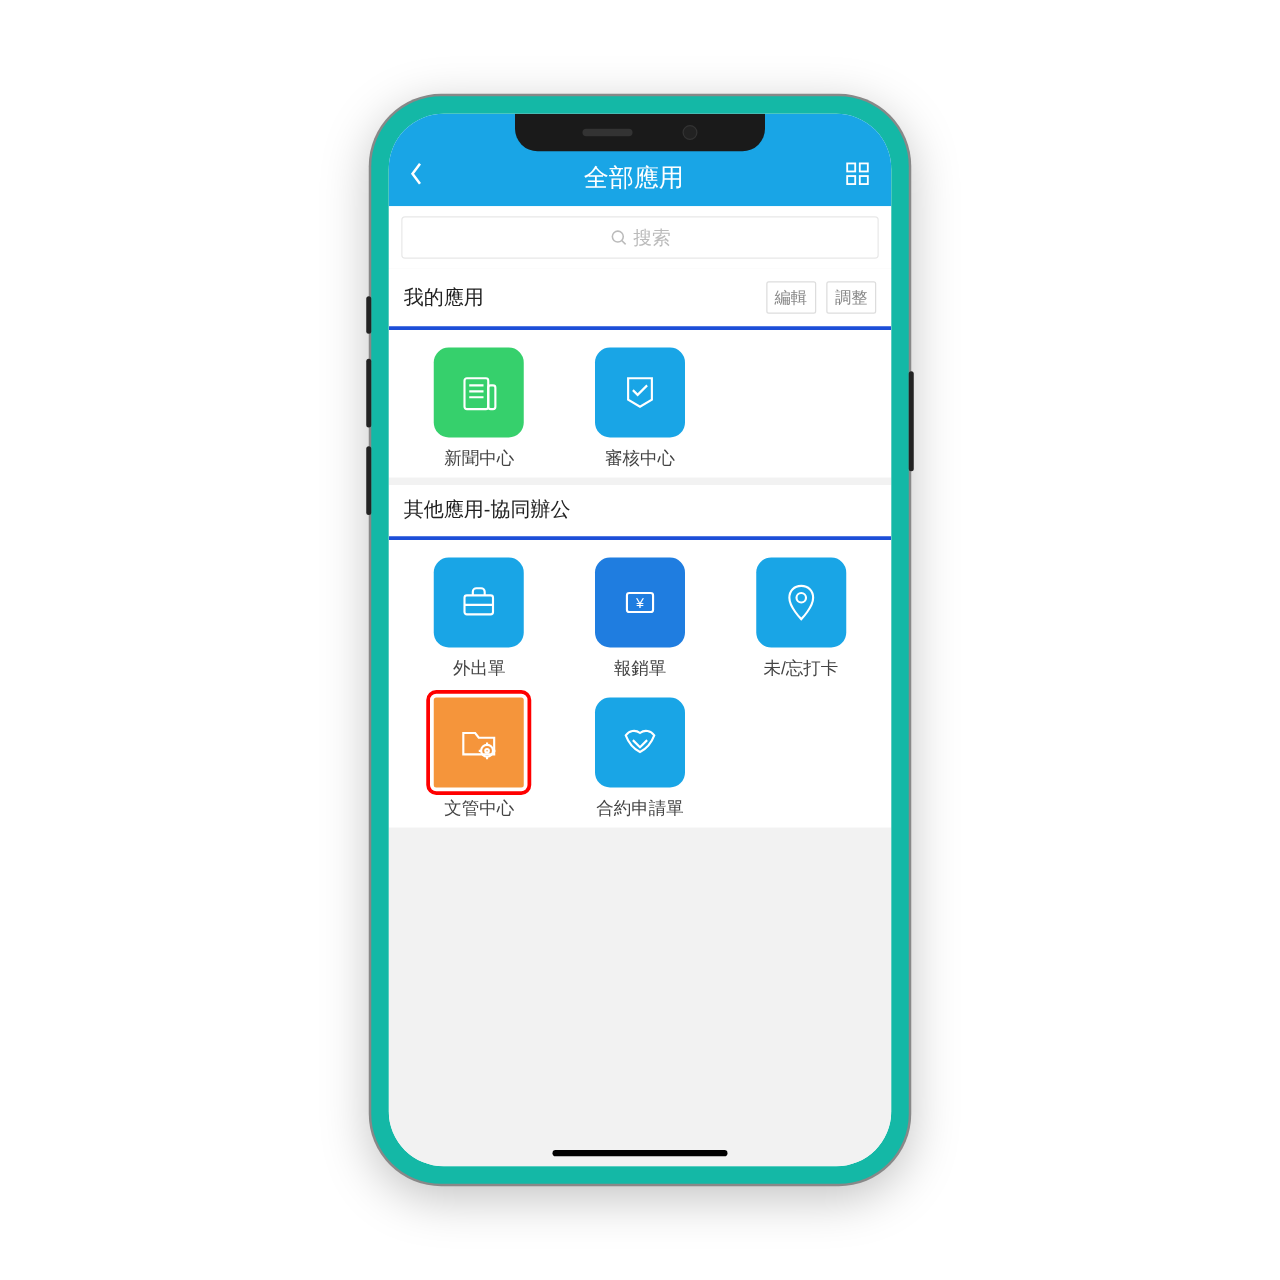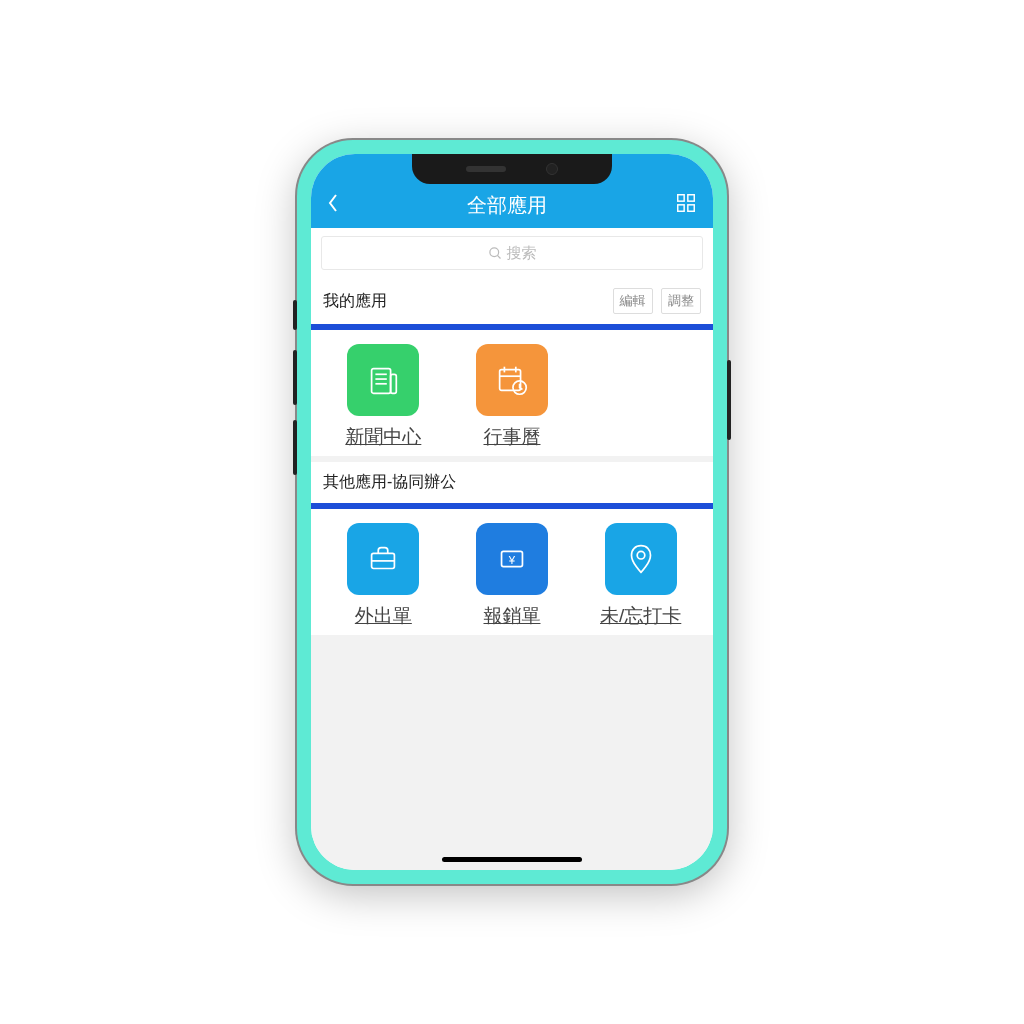--- a/index.html
+++ b/index.html
@@ -3,22 +3,22 @@
 <meta charset="utf-8">
 <style>
   * { box-sizing: border-box; margin: 0; padding: 0; }
   body {
     width: 1024px; height: 1024px;
     background: #ffffff;
     font-family: -apple-system, "PingFang TC", "Microsoft JhengHei", sans-serif;
     display: flex; align-items: center; justify-content: center;
   }
   .phone {
-    width: 430px; height: 744px;
-    background: #5eead4;
+    width: 430px; height: 870px;
+    background: #14b8a6;
     border-radius: 56px;
     padding: 14px;
     box-shadow: 0 0 0 2px #888, 0 10px 40px rgba(0,0,0,0.25);
     position: relative;
   }
   .side-btn { position:absolute; background:#222; border-radius:2px; }
   .side-btn.left1 { left:-4px; top:160px; width:4px; height:30px; }
   .side-btn.left2 { left:-4px; top:210px; width:4px; height:55px; }
   .side-btn.left3 { left:-4px; top:280px; width:4px; height:55px; }
   .side-btn.right1 { right:-4px; top:220px; width:4px; height:80px; }
@@ -62,42 +62,42 @@
     border:1px solid #e8e8e8;
     border-radius:3px;
     height:34px;
     display:flex; align-items:center; justify-content:center;
     color:#bbb; font-size:15px; gap:4px;
   }
   .content { flex:1; overflow:hidden; background:#f2f2f2; }
   .section-head {
     background:#fff; padding:10px 12px;
     display:flex; align-items:center; justify-content:space-between;
-    border-bottom:6px solid #1d4ed8;
+    border-bottom:3px solid #1d4ed8;
     margin-top:6px;
   }
   .section-head:first-child { margin-top:0; }
   .section-head .stitle { font-size:16px; color:#222; }
   .mini-btn {
     border:1px solid #ddd; background:#fff; color:#888;
     font-size:13px; padding:3px 6px; margin-left:4px; border-radius:2px;
   }
   .grid {
     background:#fff; padding:14px 8px 6px 8px;
     display:grid; grid-template-columns: repeat(3, 1fr);
     row-gap:14px;
   }
   .app { display:flex; flex-direction:column; align-items:center; gap:8px; }
   .tile {
     width:72px; height:72px; border-radius:12px;
     display:flex; align-items:center; justify-content:center;
     color:#fff;
   }
   .tile svg { width:38px; height:38px; }
-  .app-label { font-size:19px; color:#444;text-decoration:underline; }
+  .app-label { font-size:14px; color:#444; }
   .c-green1{background:#36d06c;} .c-blue1{background:#19a5e6;} .c-orange{background:#f5953b;}
   .c-green2{background:#8ed53c;} .c-green3{background:#3fc76a;} .c-blue2{background:#1f7de0;}
   .highlight { outline:3px solid #f00; outline-offset:3px; border-radius:2px; }
   .home-indicator {
     position:absolute; bottom:8px; left:50%; transform:translateX(-50%);
     width:140px; height:5px; background:#000; border-radius:3px;
   }
 </style>
 </head>
 <body>
@@ -154,31 +154,27 @@
                 <rect x="8" y="8" width="20" height="26" rx="2"></rect>
                 <rect x="28" y="14" width="6" height="20" rx="2"></rect>
                 <line x1="12" y1="14" x2="24" y2="14"></line>
                 <line x1="12" y1="19" x2="24" y2="19"></line>
                 <line x1="12" y1="24" x2="24" y2="24"></line>
               </svg>
             </div>
           <span class="app-label">新聞中心</span>
         </div>
         <div class="app">
-          <div class="tile c-orange">
-              <svg viewBox="0 0 40 40" fill="none" stroke="#fff" stroke-width="1.8">
-                <rect x="7" y="9" width="22" height="22" rx="2"></rect>
-                <line x1="7" y1="16" x2="29" y2="16"></line>
-                <line x1="12" y1="6" x2="12" y2="12"></line>
-                <line x1="24" y1="6" x2="24" y2="12"></line>
-                <circle cx="28" cy="28" r="7"></circle>
-                <polyline points="28,24 28,28 31,30"></polyline>
-              </svg>
-            </div>
-          <span class="app-label">行事曆</span>
+          <div class="tile c-blue1">
+              <svg viewBox="0 0 40 40" fill="none" stroke="#fff" stroke-width="1.8">
+                <path d="M10 8h20v18l-10 6-10-6z"></path>
+                <polyline points="14,18 18,22 26,14"></polyline>
+              </svg>
+            </div>
+          <span class="app-label">審核中心</span>
         </div>
       </div>
 
       <div class="section-head">
         <span class="stitle">其他應用-協同辦公</span>
       </div>
 
       <div class="grid">
         <div class="app">
           <div class="tile c-blue1">
@@ -201,19 +197,42 @@
         </div>
         <div class="app">
           <div class="tile c-blue1">
               <svg viewBox="0 0 40 40" fill="none" stroke="#fff" stroke-width="1.8">
                 <path d="M20 6c6 0 10 4 10 10 0 8-10 18-10 18S10 24 10 16c0-6 4-10 10-10z"></path>
                 <circle cx="20" cy="16" r="4"></circle>
               </svg>
             </div>
           <span class="app-label">未/忘打卡</span>
         </div>
+        <div class="app">
+          <div class="tile c-orange highlight">
+              <svg viewBox="0 0 40 40" fill="none" stroke="#fff" stroke-width="1.8">
+                <path d="M7 12h10l3 4h13v14H7z"></path>
+                <circle cx="27" cy="27" r="5"></circle>
+                <circle cx="27" cy="27" r="1.5"></circle>
+                <line x1="27" y1="20" x2="27" y2="22"></line>
+                <line x1="27" y1="32" x2="27" y2="34"></line>
+                <line x1="20" y1="27" x2="22" y2="27"></line>
+                <line x1="32" y1="27" x2="34" y2="27"></line>
+              </svg>
+            </div>
+          <span class="app-label">文管中心</span>
+        </div>
+        <div class="app">
+          <div class="tile c-blue1">
+              <svg viewBox="0 0 40 40" fill="none" stroke="#fff" stroke-width="1.8">
+                <path d="M20 12c-4-3-9-2-12 2 3 8 8 12 12 14 4-2 9-6 12-14-3-4-8-5-12-2z"></path>
+                <path d="M14 18l6 6 6-6"></path>
+              </svg>
+            </div>
+          <span class="app-label">合約申請單</span>
+        </div>
       </div>
 
     </div>
 
     <div class="home-indicator"></div>
   </div>
 </div>
 
 </body></html>

